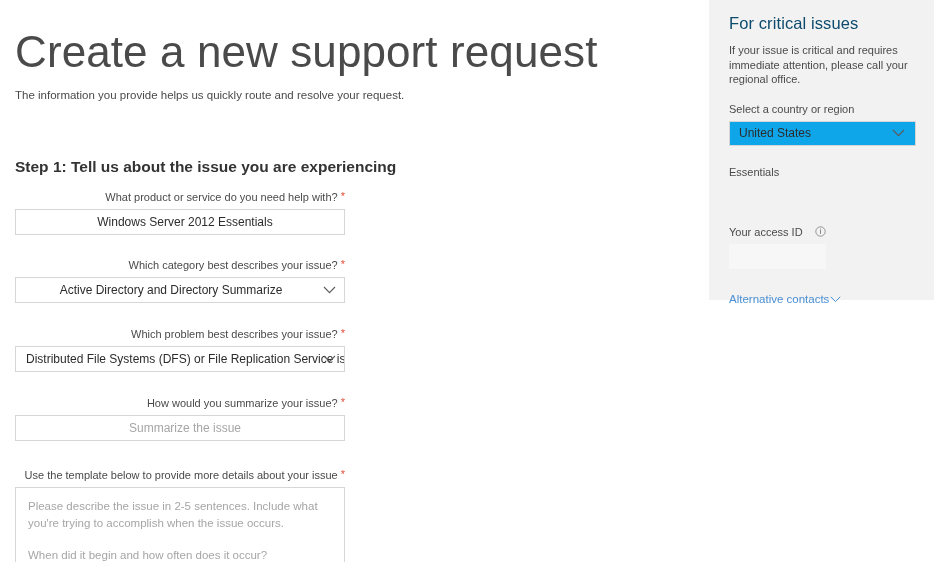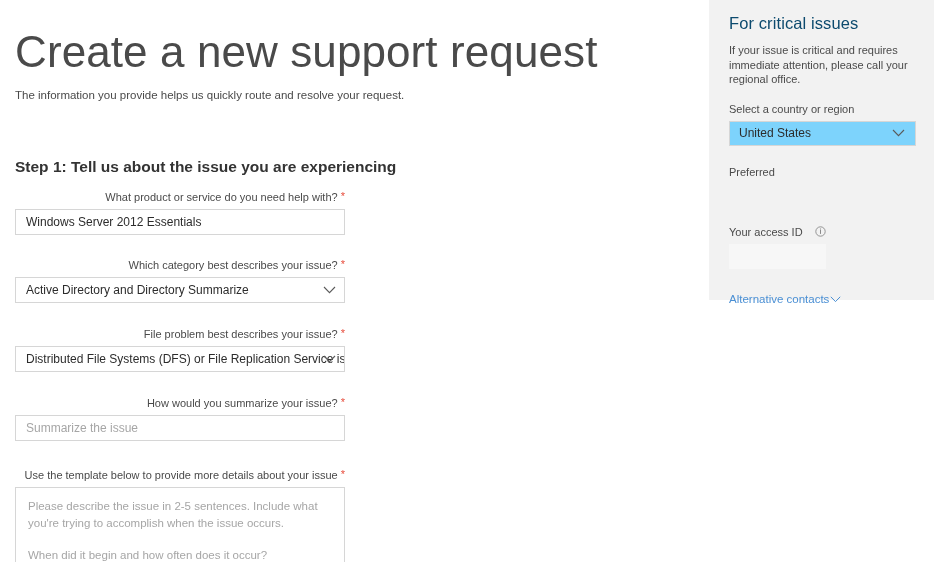--- a/index.html
+++ b/index.html
@@ -79,20 +79,21 @@
   }
 
   .control {
     position: relative;
     height: 26px;
     border: 1px solid #d6d6d6;
     background: #ffffff;
     display: flex;
     align-items: center;
     overflow: hidden;
+    text-align: center;
   }
   .control .value {
     font-size: 12px;
     color: #2c2c2c;
     padding-left: 10px;
     white-space: nowrap;
     overflow: hidden;
     flex: 1;
   }
   .control .value.placeholder {
@@ -159,21 +160,21 @@
   .panel-label {
     font-size: 11px;
     color: #4a4a4a;
     margin-bottom: 6px;
     white-space: nowrap;
   }
   #country-select {
     width: 187px;
     height: 25px;
     border: 1px solid #d6d6d6;
-    background: #7dd3fc;
+    background: #0ea5e9;
     position: relative;
     display: flex;
     align-items: center;
     margin-bottom: 20px;
   }
   #country-select .value {
     font-size: 12px;
     color: #2c2c2c;
     padding-left: 9px;
     white-space: nowrap;
@@ -249,21 +250,21 @@
       <span class="chevron">
         <svg width="13" height="8" viewBox="0 0 13 8" fill="none">
           <path d="M1 1 L6.5 6.6 L12 1" stroke="#5a5a5a" stroke-width="1.1" fill="none"></path>
         </svg>
       </span>
     </div>
   </div>
 
   <div class="field" style="top:327px;">
     <div class="field-label">
-      <span>File problem best describes your issue?</span>
+      <span>Which problem best describes your issue?</span>
       <span class="req-star">*</span>
     </div>
     <div class="control select">
       <span class="value">Distributed File Systems (DFS) or File Replication Service issues</span>
       <span class="chevron">
         <svg width="13" height="8" viewBox="0 0 13 8" fill="none">
           <path d="M1 1 L6.5 6.6 L12 1" stroke="#5a5a5a" stroke-width="1.1" fill="none"></path>
         </svg>
       </span>
     </div>
@@ -302,21 +303,21 @@
 
     <div id="country-select">
       <span class="value">United States</span>
       <span class="chevron">
         <svg width="13" height="8" viewBox="0 0 13 8" fill="none">
           <path d="M1 1 L6.5 6.6 L12 1" stroke="#5a5a5a" stroke-width="1.1" fill="none"></path>
         </svg>
       </span>
     </div>
 
-    <div id="preferred-label">Preferred</div>
+    <div id="preferred-label">Essentials</div>
 
     <div id="access-id-row">
       <span class="panel-label">Your access ID</span>
       <span class="info-icon">
         <svg width="11" height="11" viewBox="0 0 11 11" fill="none">
           <circle cx="5.5" cy="5.5" r="4.7" stroke="#8a8a8a" stroke-width="0.9" fill="none"></circle>
           <rect x="5" y="3.9" width="1" height="4" fill="#8a8a8a"></rect>
           <rect x="5" y="2.5" width="1" height="1" fill="#8a8a8a"></rect>
         </svg>
       </span>

